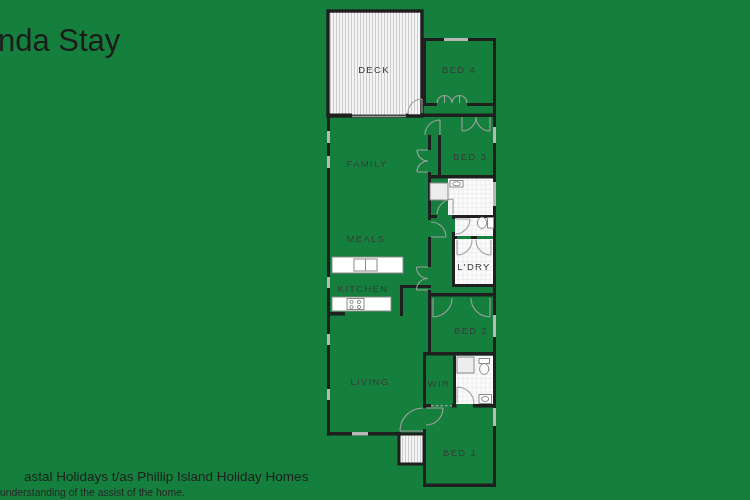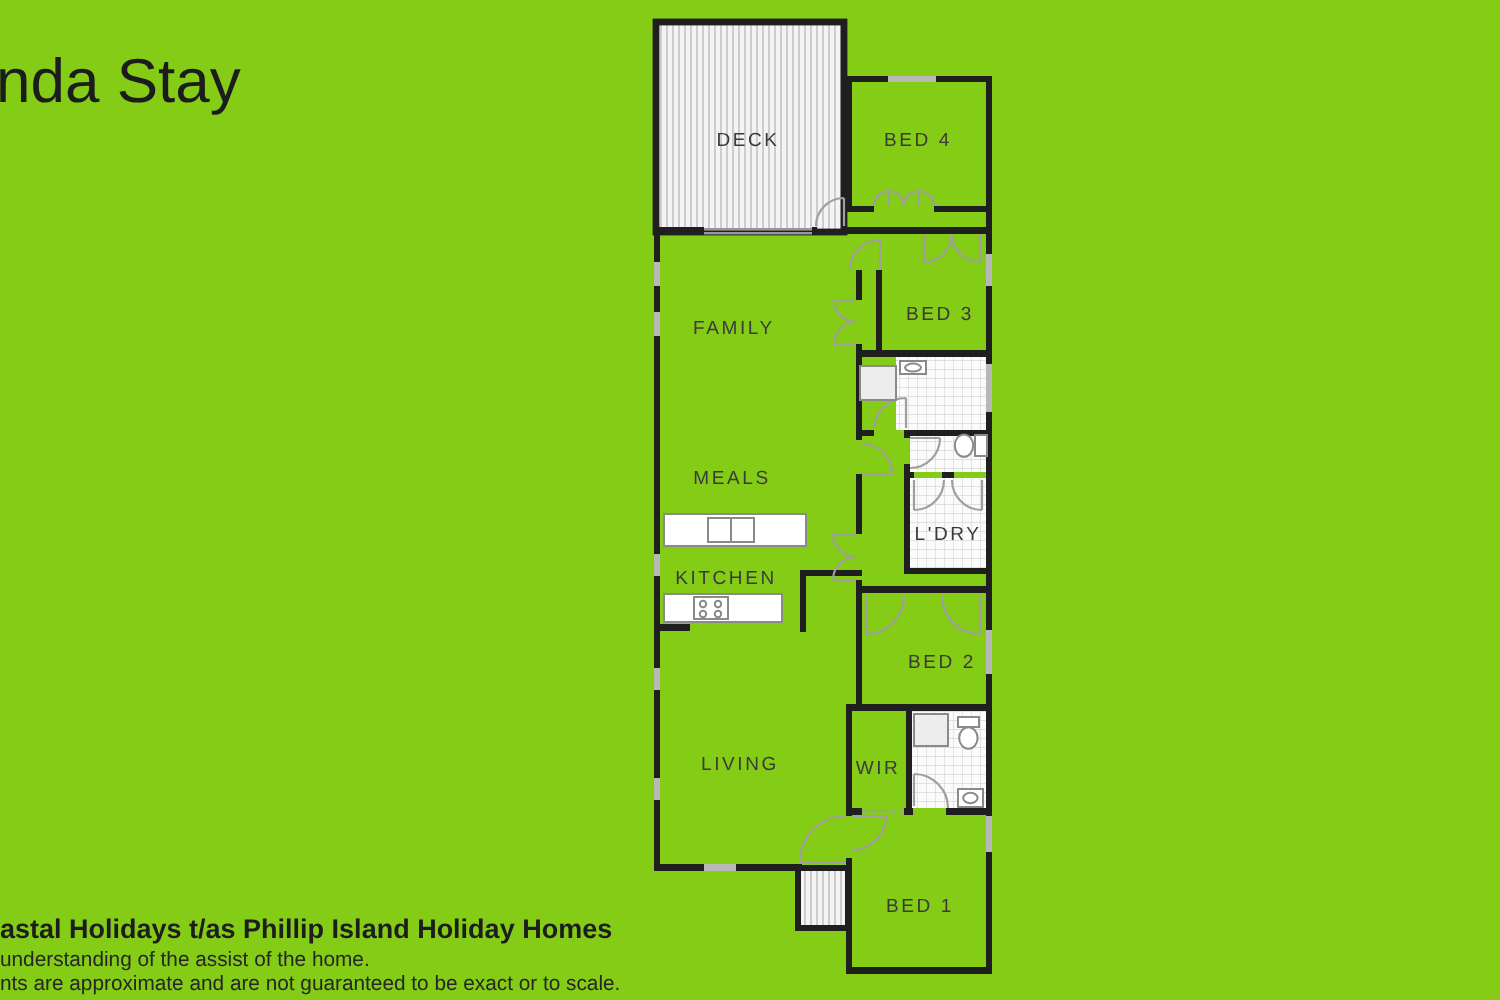--- a/index.html
+++ b/index.html
@@ -1,29 +1,29 @@
 <!DOCTYPE html>
 <html><head>
 <meta charset="utf-8">
 <style>
   html,body{margin:0;padding:0;background:#ffffff;}
-  .page{position:relative;width:750px;height:500px;background:#84cc16;overflow:hidden;
+  .page{position:relative;width:750px;height:500px;background:#15803d;overflow:hidden;
         font-family:"Liberation Sans",sans-serif;}
   .title{position:absolute;left:-2px;top:2px;font-size:31px;font-weight:400;color:#1c1c1c;
          letter-spacing:0;white-space:nowrap;}
   .plan-svg{position:absolute;left:0;top:0;}
   .w{fill:#1f1f1f;}
   .win{fill:#b8b8b8;}
   .door{fill:none;stroke:#9f9f9f;stroke-width:1.1;}
   .fix{fill:#ffffff;stroke:#8a8a8a;stroke-width:1;}
   .fixfill{fill:#ededed;stroke:#8a8a8a;stroke-width:1;}
   .room-label{font-family:"Liberation Sans",sans-serif;font-size:9.5px;letter-spacing:1.3px;
               fill:#3a3a3a;text-anchor:middle;}
   .footer{position:absolute;left:0;bottom:1px;width:340px;color:#1d1d1d;}
-  .footer .company{font-size:13.5px;font-weight:700;margin:0 0 3px 0;white-space:nowrap;}
+  .footer .company{font-size:13.5px;font-weight:400;margin:0 0 3px 0;white-space:nowrap;padding-left:24px;}
   .footer .line{font-size:10.4px;font-weight:400;color:#262626;line-height:12px;white-space:nowrap;}
 </style>
 </head>
 <body>
 
 <div class="page">
 
   <h1 class="title">nda Stay</h1>
 
   <svg class="plan-svg" width="750" height="500" viewBox="0 0 750 500">
@@ -172,16 +172,15 @@
       <text class="room-label" x="471" y="334">BED 2</text>
       <text class="room-label" x="370" y="385">LIVING</text>
       <text class="room-label" x="439" y="387">WIR</text>
       <text class="room-label" x="460" y="456">BED 1</text>
     </g>
   </svg>
 
   <div class="footer">
     <p class="company">astal Holidays t/as Phillip Island Holiday Homes</p>
     <div class="line">understanding of the assist of the home.</div>
-    <div class="line">nts are approximate and are not guaranteed to be exact or to scale.</div>
   </div>
 
 </div>
 
 </body></html>

